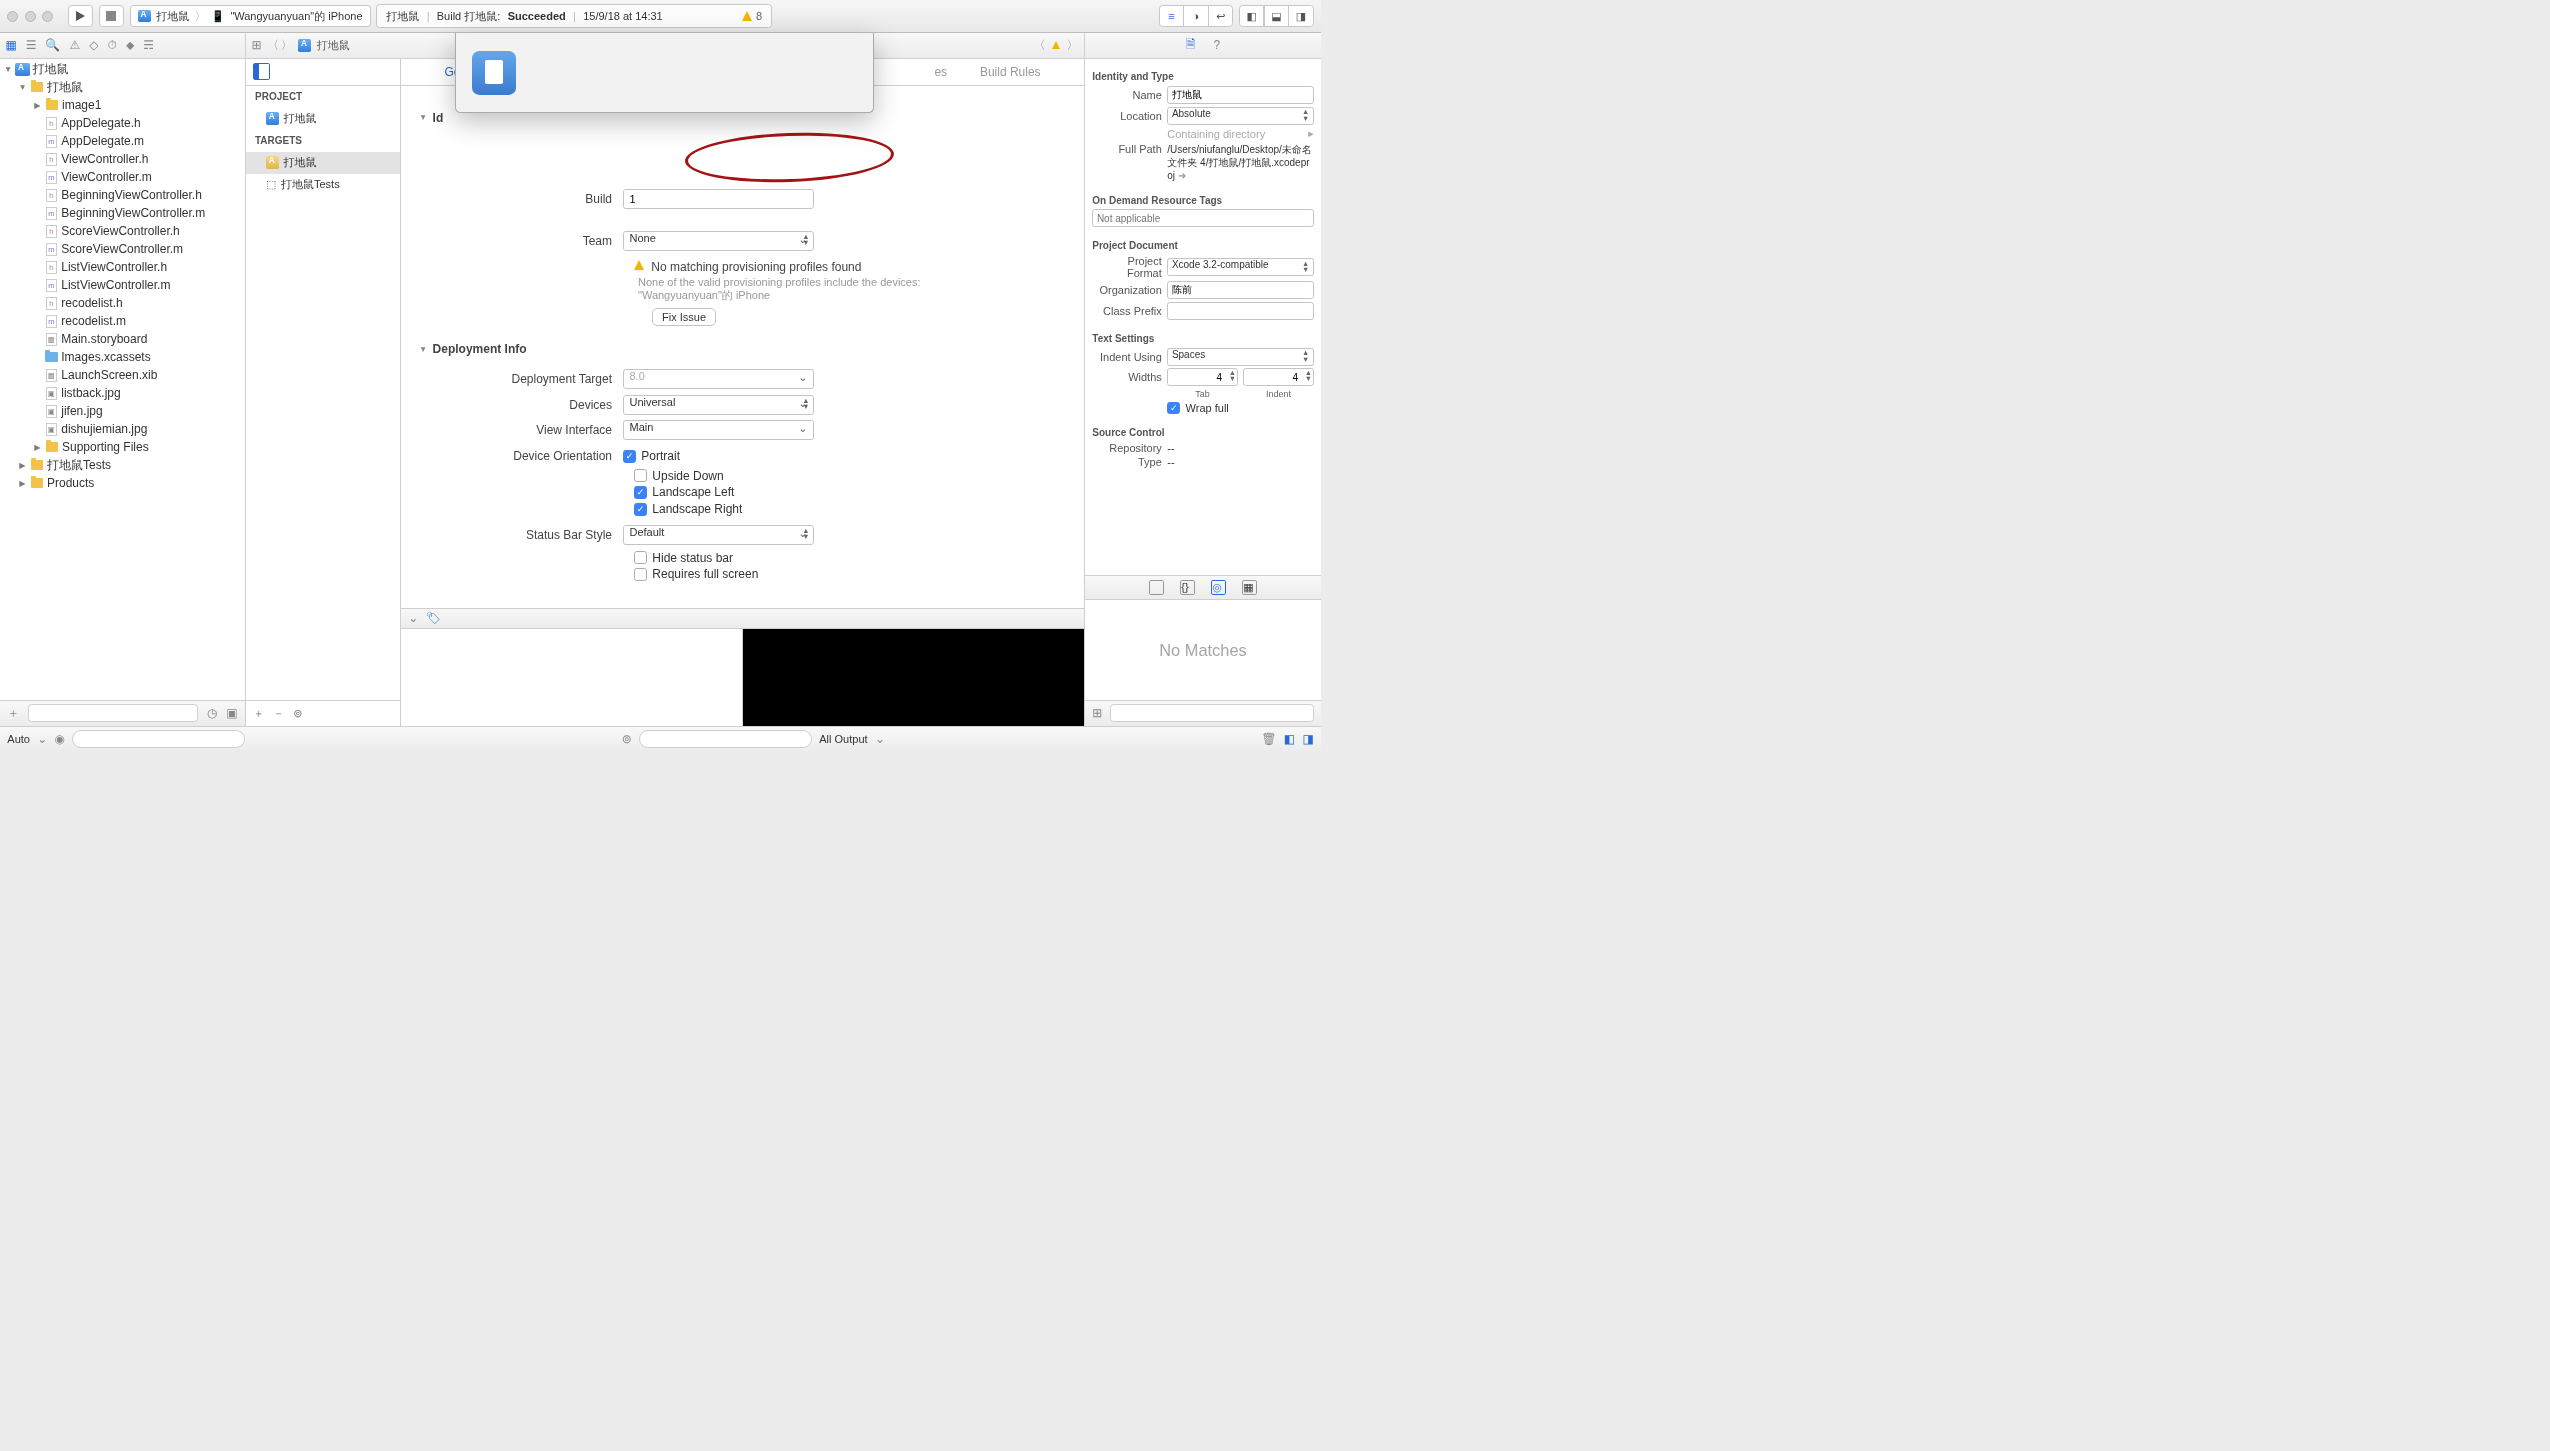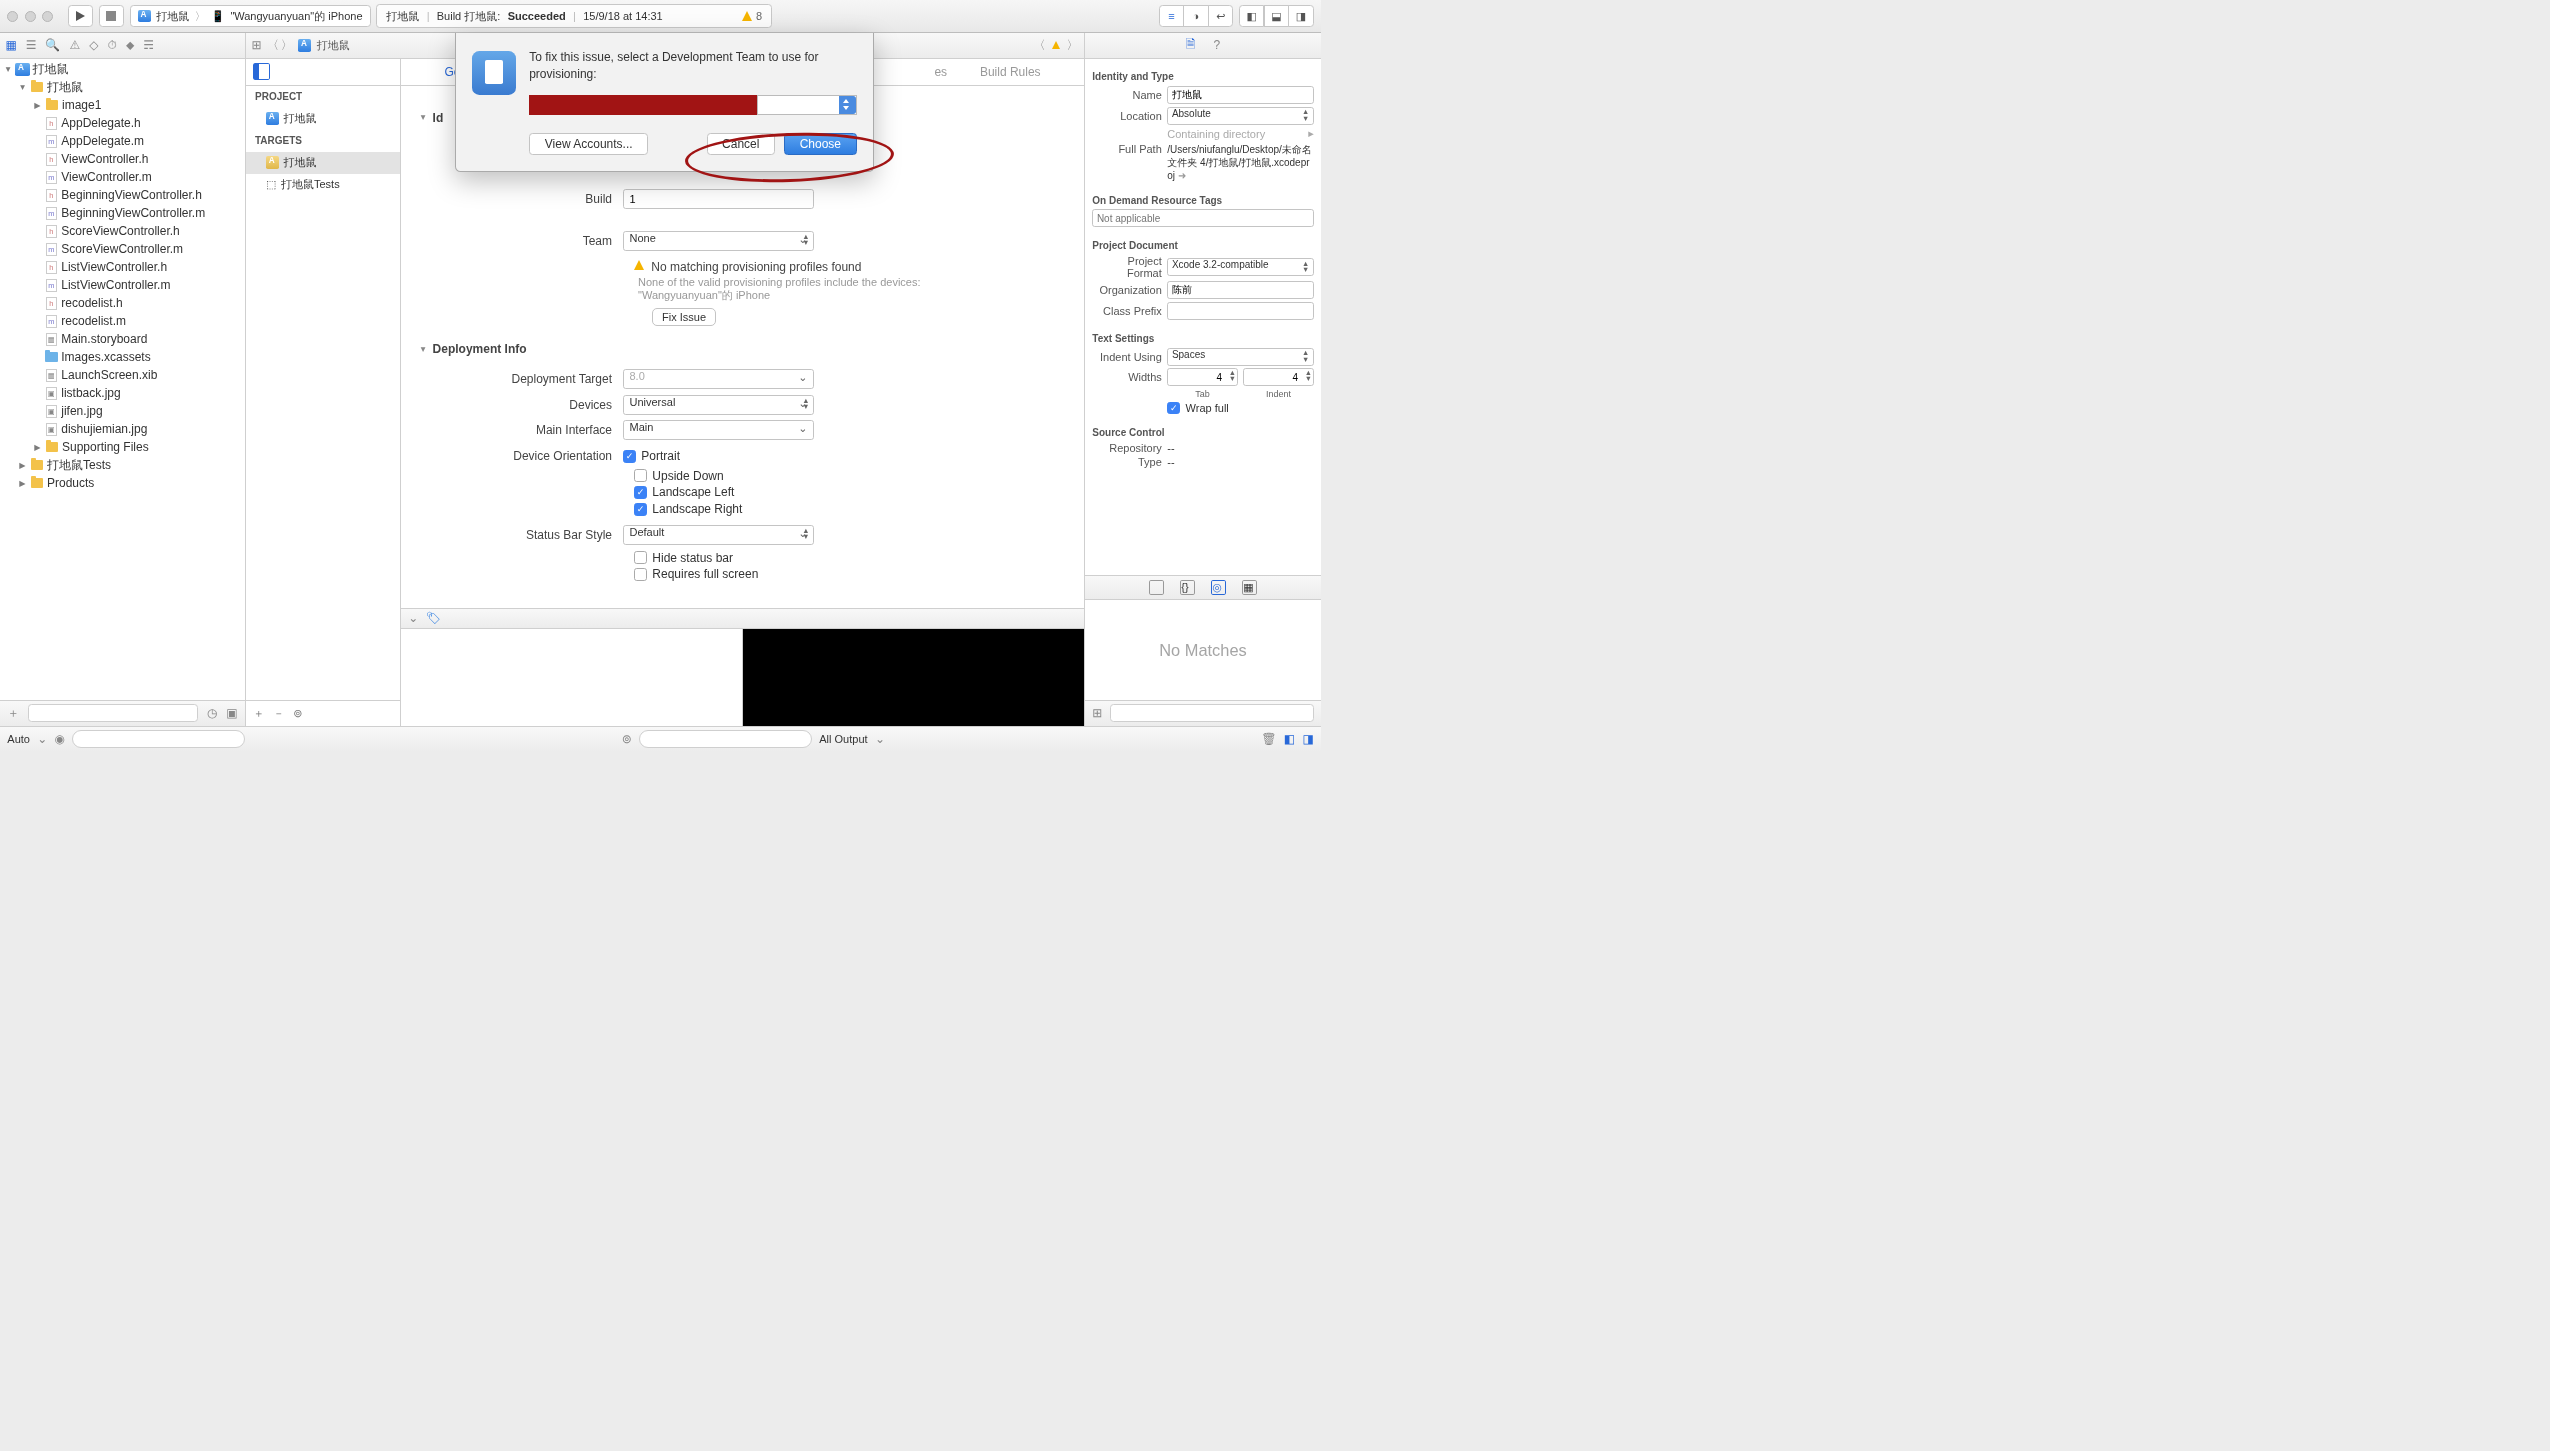--- a/index.html
+++ b/index.html
@@ -407,21 +407,21 @@
                 <div class="sel-input" style="color:#aaa"><span>8.0</span></div>
               </div>
             </div>
           <div class="form-row">
               <div class="lbl">Devices</div>
               <div class="ctrl">
                 <div class="sel-input"><span>Universal</span><span class="double-arrow">▲<br>▼</span></div>
               </div>
             </div>
           <div class="form-row">
-              <div class="lbl">Main Interface</div>
+              <div class="lbl">View Interface</div>
               <div class="ctrl">
                 <div class="sel-input"><span>Main</span></div>
               </div>
             </div>
           <div class="form-row" style="margin-top:9px">
               <div class="lbl">Device Orientation</div>
               <div class="ctrl" style="max-width:none">
                 <div style="display:flex;align-items:center;gap:5.5px">
                   <div class="chk on">✓</div>
                   <span>Portrait</span>
@@ -582,31 +582,16 @@
     <span class="mini-ico">⌄</span>
   <div class="spacer"></div>
   <span class="mini-ico">🗑</span>
   <span class="mini-ico" style="color:#2868d8">◧</span>
   <span class="mini-ico" style="color:#2868d8">◨</span>
 </div>
 
 <div class="modal">
   <div class="modal-row">
     <div class="modal-icon"></div>
-    <div style="flex:1">
-      <div class="modal-text">To fix this issue, select a Development Team to use for provisioning:</div>
-      <div class="modal-combo">
-        <div class="redacted"></div>
-        <div class="dd">
-            <div class="cap"></div>
-          </div>
-      </div>
-      <div class="modal-btns">
-        <div class="mac-btn">View Accounts...</div>
-        <div style="flex:1"></div>
-        <div class="mac-btn">Cancel</div>
-        <div class="mac-btn primary">Choose</div>
-      </div>
-    </div>
   </div>
 </div>
 <div class="red-circle"></div>
 
 
 </body></html>

